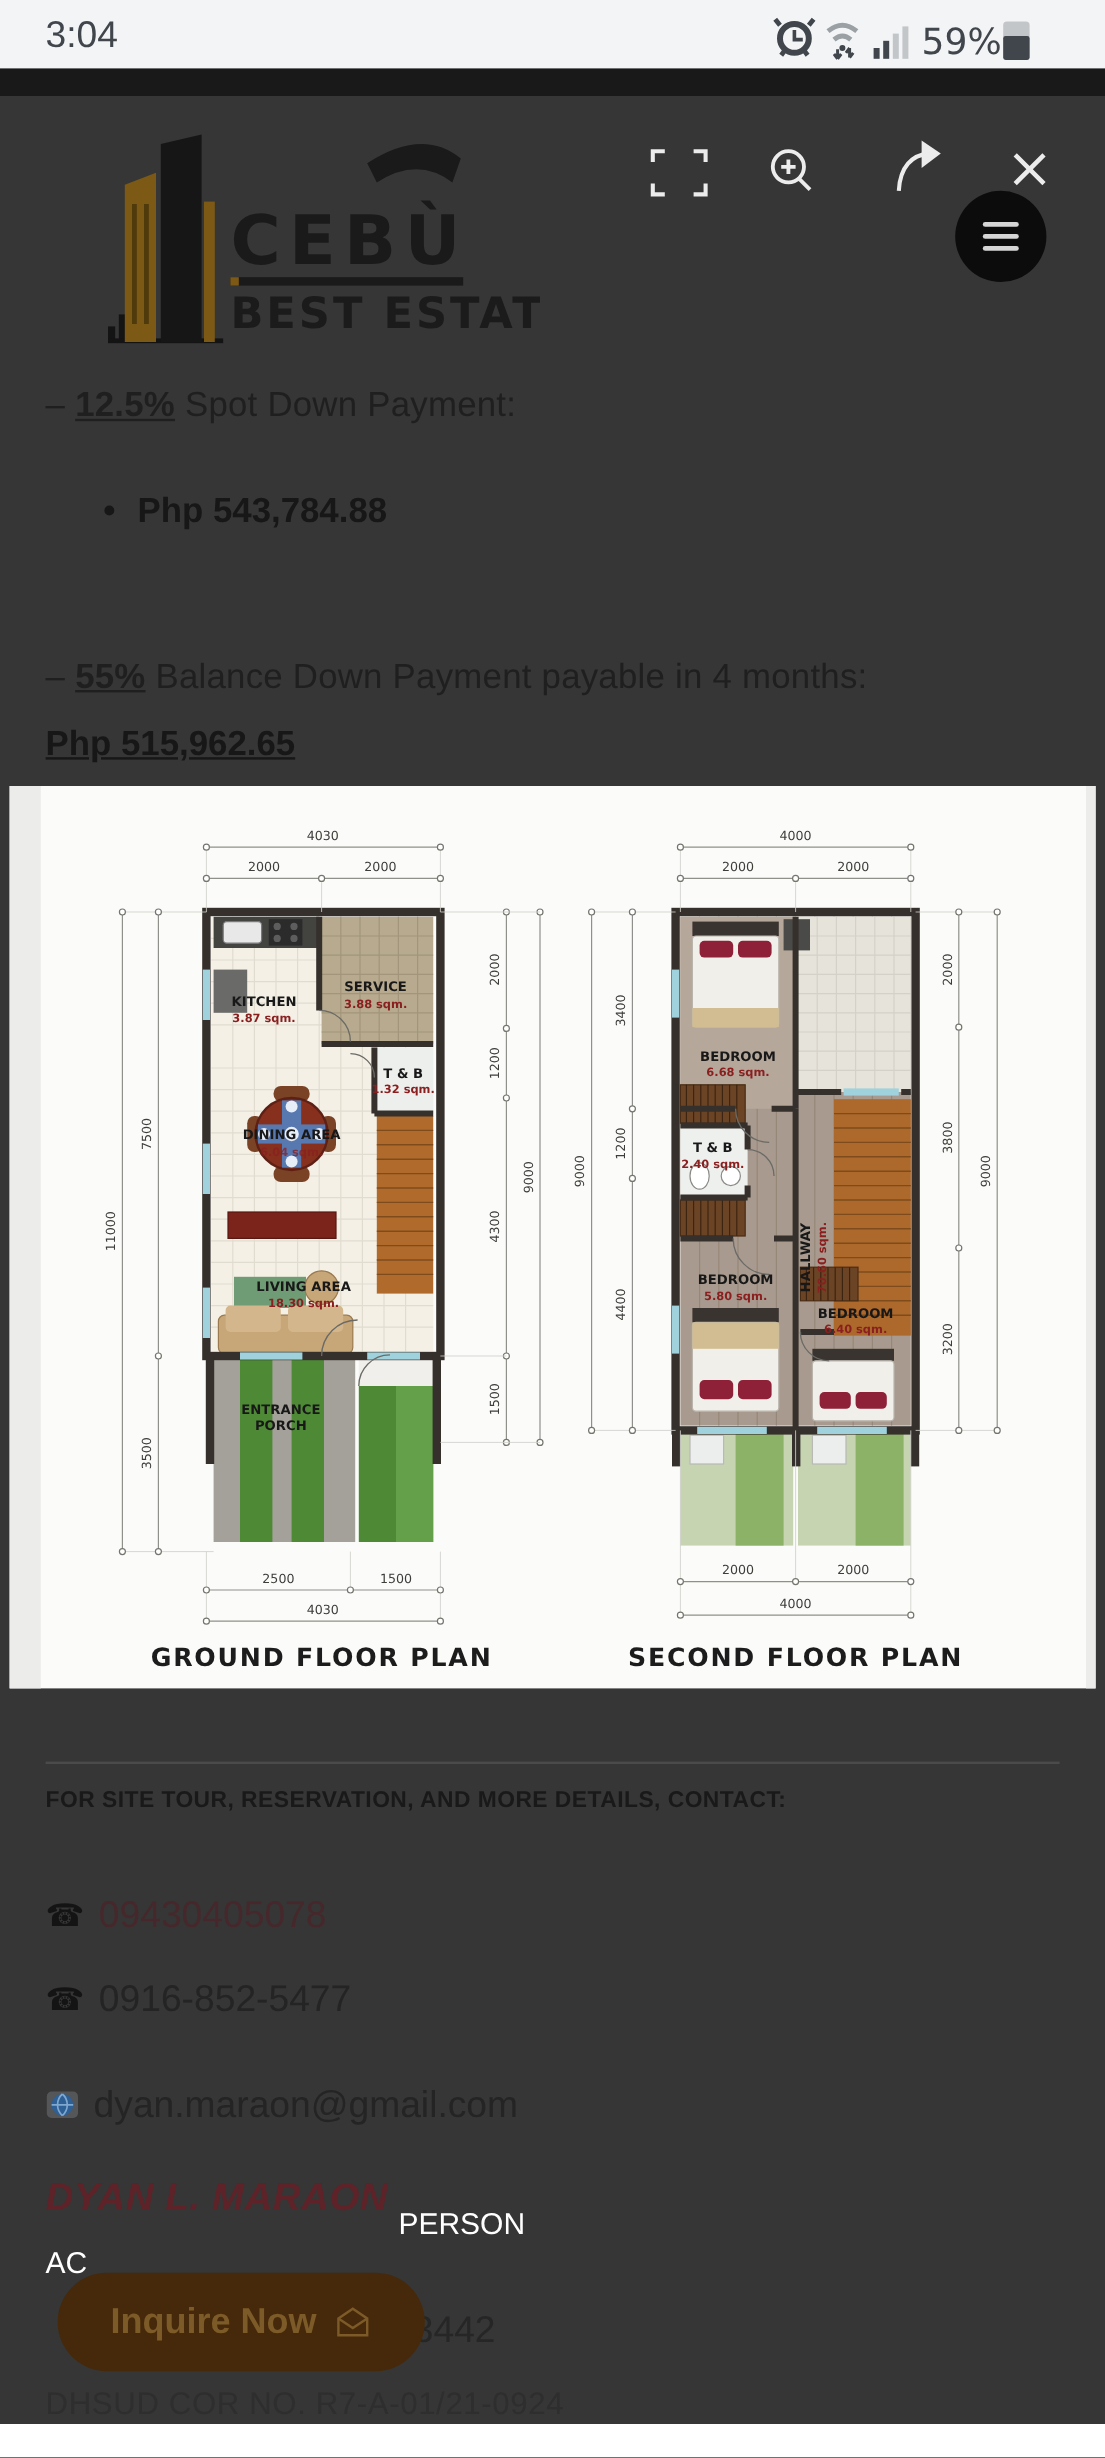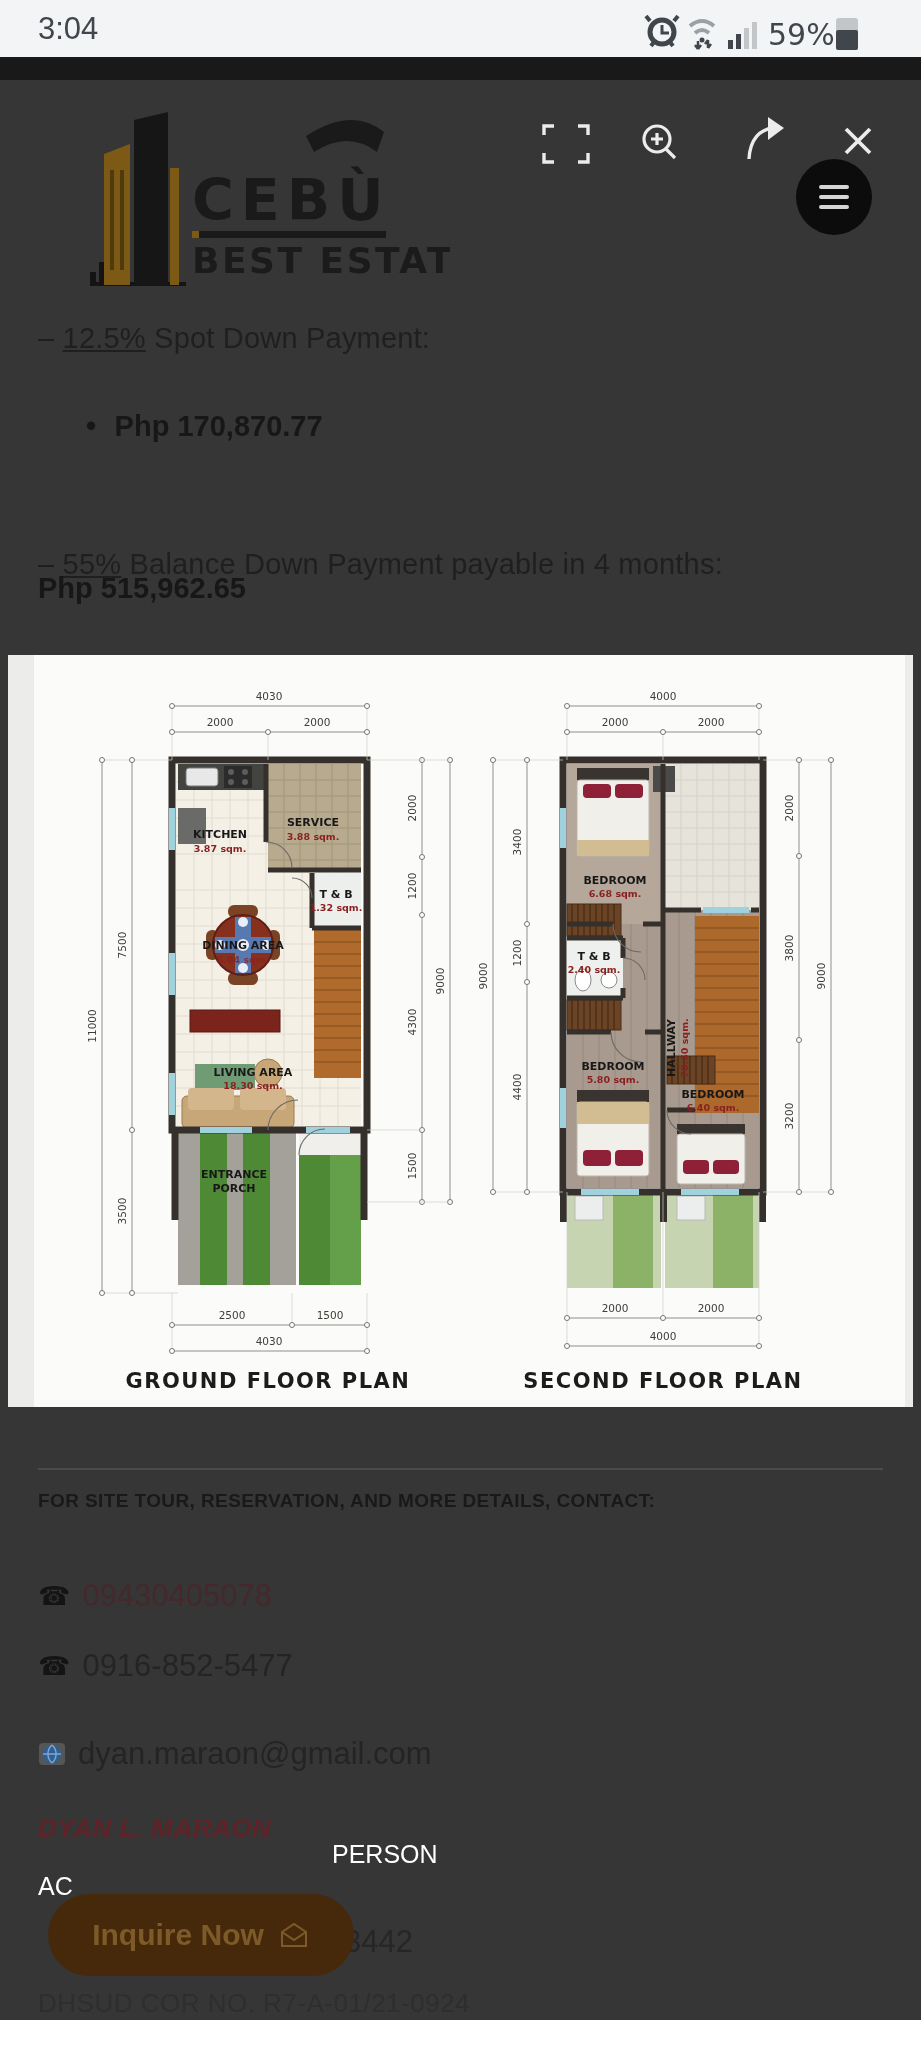--- a/index.html
+++ b/index.html
@@ -10,40 +10,40 @@
   .statusbar{left:0;top:0;width:921px;height:72px;background:#f3f4f6;}
   .sb-time{left:38px;top:11px;font-size:31px;color:#40464c;}
   
   .chrome-strip{left:0;top:57px;width:921px;height:23px;background:#191919;}
   
   .fab{left:796px;top:159px;width:76px;height:76px;border-radius:50%;background:#0c0c0c;
        display:flex;flex-direction:column;justify-content:center;align-items:center;gap:6px;}
   .fab i{display:block;width:30px;height:4px;border-radius:2px;background:#d6d6d6;}
   
   .ptxt{color:#1f1f1f;font-size:29px;letter-spacing:.2px;}
-  .ptxt u{font-weight:normal;}
+  .ptxt u{font-weight:bold;}
   .pbold{color:#171717;font-size:29px;font-weight:bold;}
   
   .sheet{left:8px;top:655px;width:905px;height:752px;background:#fbfbf9;}
   .sheet-edge{top:0;height:752px;background:#ececea;}
   svg text{font-family:"DejaVu Sans",sans-serif;}
   .dt{font-size:10.5px;fill:#3d3d3a;}
   .room{font-size:11px;font-weight:bold;fill:#181818;}
   .area{font-size:9.5px;font-weight:bold;fill:#8a1f1f;}
   .ttl{font-size:21px;font-weight:bold;fill:#1c1c1c;letter-spacing:1.5px;}
   .dl{stroke:#8f8f8b;stroke-width:1;fill:none;}
   .dc{stroke:#75756f;fill:#fff;stroke-width:1;}
   .ext{stroke:#cfcfc9;stroke-width:.7;}
   .arc{stroke:#6a6a66;stroke-width:1.1;fill:none;}
   
   .divider{left:38px;top:1468px;width:845px;height:0;border-top:2px solid #4b4b4b;}
   .heading{left:38px;top:1490px;font-size:19px;font-weight:800;color:#191919;letter-spacing:.4px;}
   .crow{font-size:31px;color:#242424;display:flex;align-items:center;gap:12px;}
   .phoneglyph{font-size:26px;color:#141414;}
-  .agent{left:38px;top:1813px;font-size:26px;font-weight:bold;font-style:italic;color:#5e2328;letter-spacing:.5px;}
+  .agent{left:38px;top:1813px;font-size:32px;font-weight:bold;font-style:italic;color:#5e2328;letter-spacing:.5px;}
   .frag{font-size:25px;color:#ffffff;}
   .dhsud{left:38px;top:1988px;font-size:26px;color:#2e2e2e;letter-spacing:.5px;}
   .cta{left:48px;top:1894px;width:306px;height:82px;border-radius:41px;background:#46290a;
        display:flex;align-items:center;justify-content:center;gap:14px;border:none;}
   .cta span{color:#7d5b28;font-size:30px;font-weight:600;text-align:center;}
   
   .navbar{left:0;top:2020px;width:921px;height:28px;background:#ffffff;}
 </style>
 </head>
 <body>
@@ -132,28 +132,28 @@
     <i></i>
 </div>
 
 <div class="abs ptxt" style="left:38px;top:322px;">
   <span>–</span>
   <u>12.5%</u>
   <span>Spot Down Payment:</span>
 </div>
 <div class="abs" style="left:86px;top:410px;">
   <span class="pbold">•</span>
-  <span class="pbold" style="margin-left:14px;">Php 170,870.77</span>
+  <span class="pbold" style="margin-left:14px;">Php 543,784.88</span>
 </div>
 <div class="abs ptxt" style="left:38px;top:548px;">
   <span>–</span>
   <u>55%</u>
   <span>Balance Down Payment payable in 4 months:</span>
 </div>
-<div class="abs pbold" style="left:38px;top:572px;">Php 515,962.65</div>
+<div class="abs pbold" style="left:38px;top:604px;text-decoration:underline;">Php 515,962.65</div>
 
 <div class="abs sheet">
   <div class="abs sheet-edge" style="left:0;width:26px;"></div>
   <div class="abs sheet-edge" style="left:897px;width:8px;"></div>
 
   <svg class="abs" style="left:2px;top:3px;" width="450" height="745" viewBox="0 0 450 745">
 
     <g>
       <rect x="166" y="106" width="185" height="362" fill="#f4f0e6"></rect>
       <g stroke="#e0dcd0" stroke-width="1">

